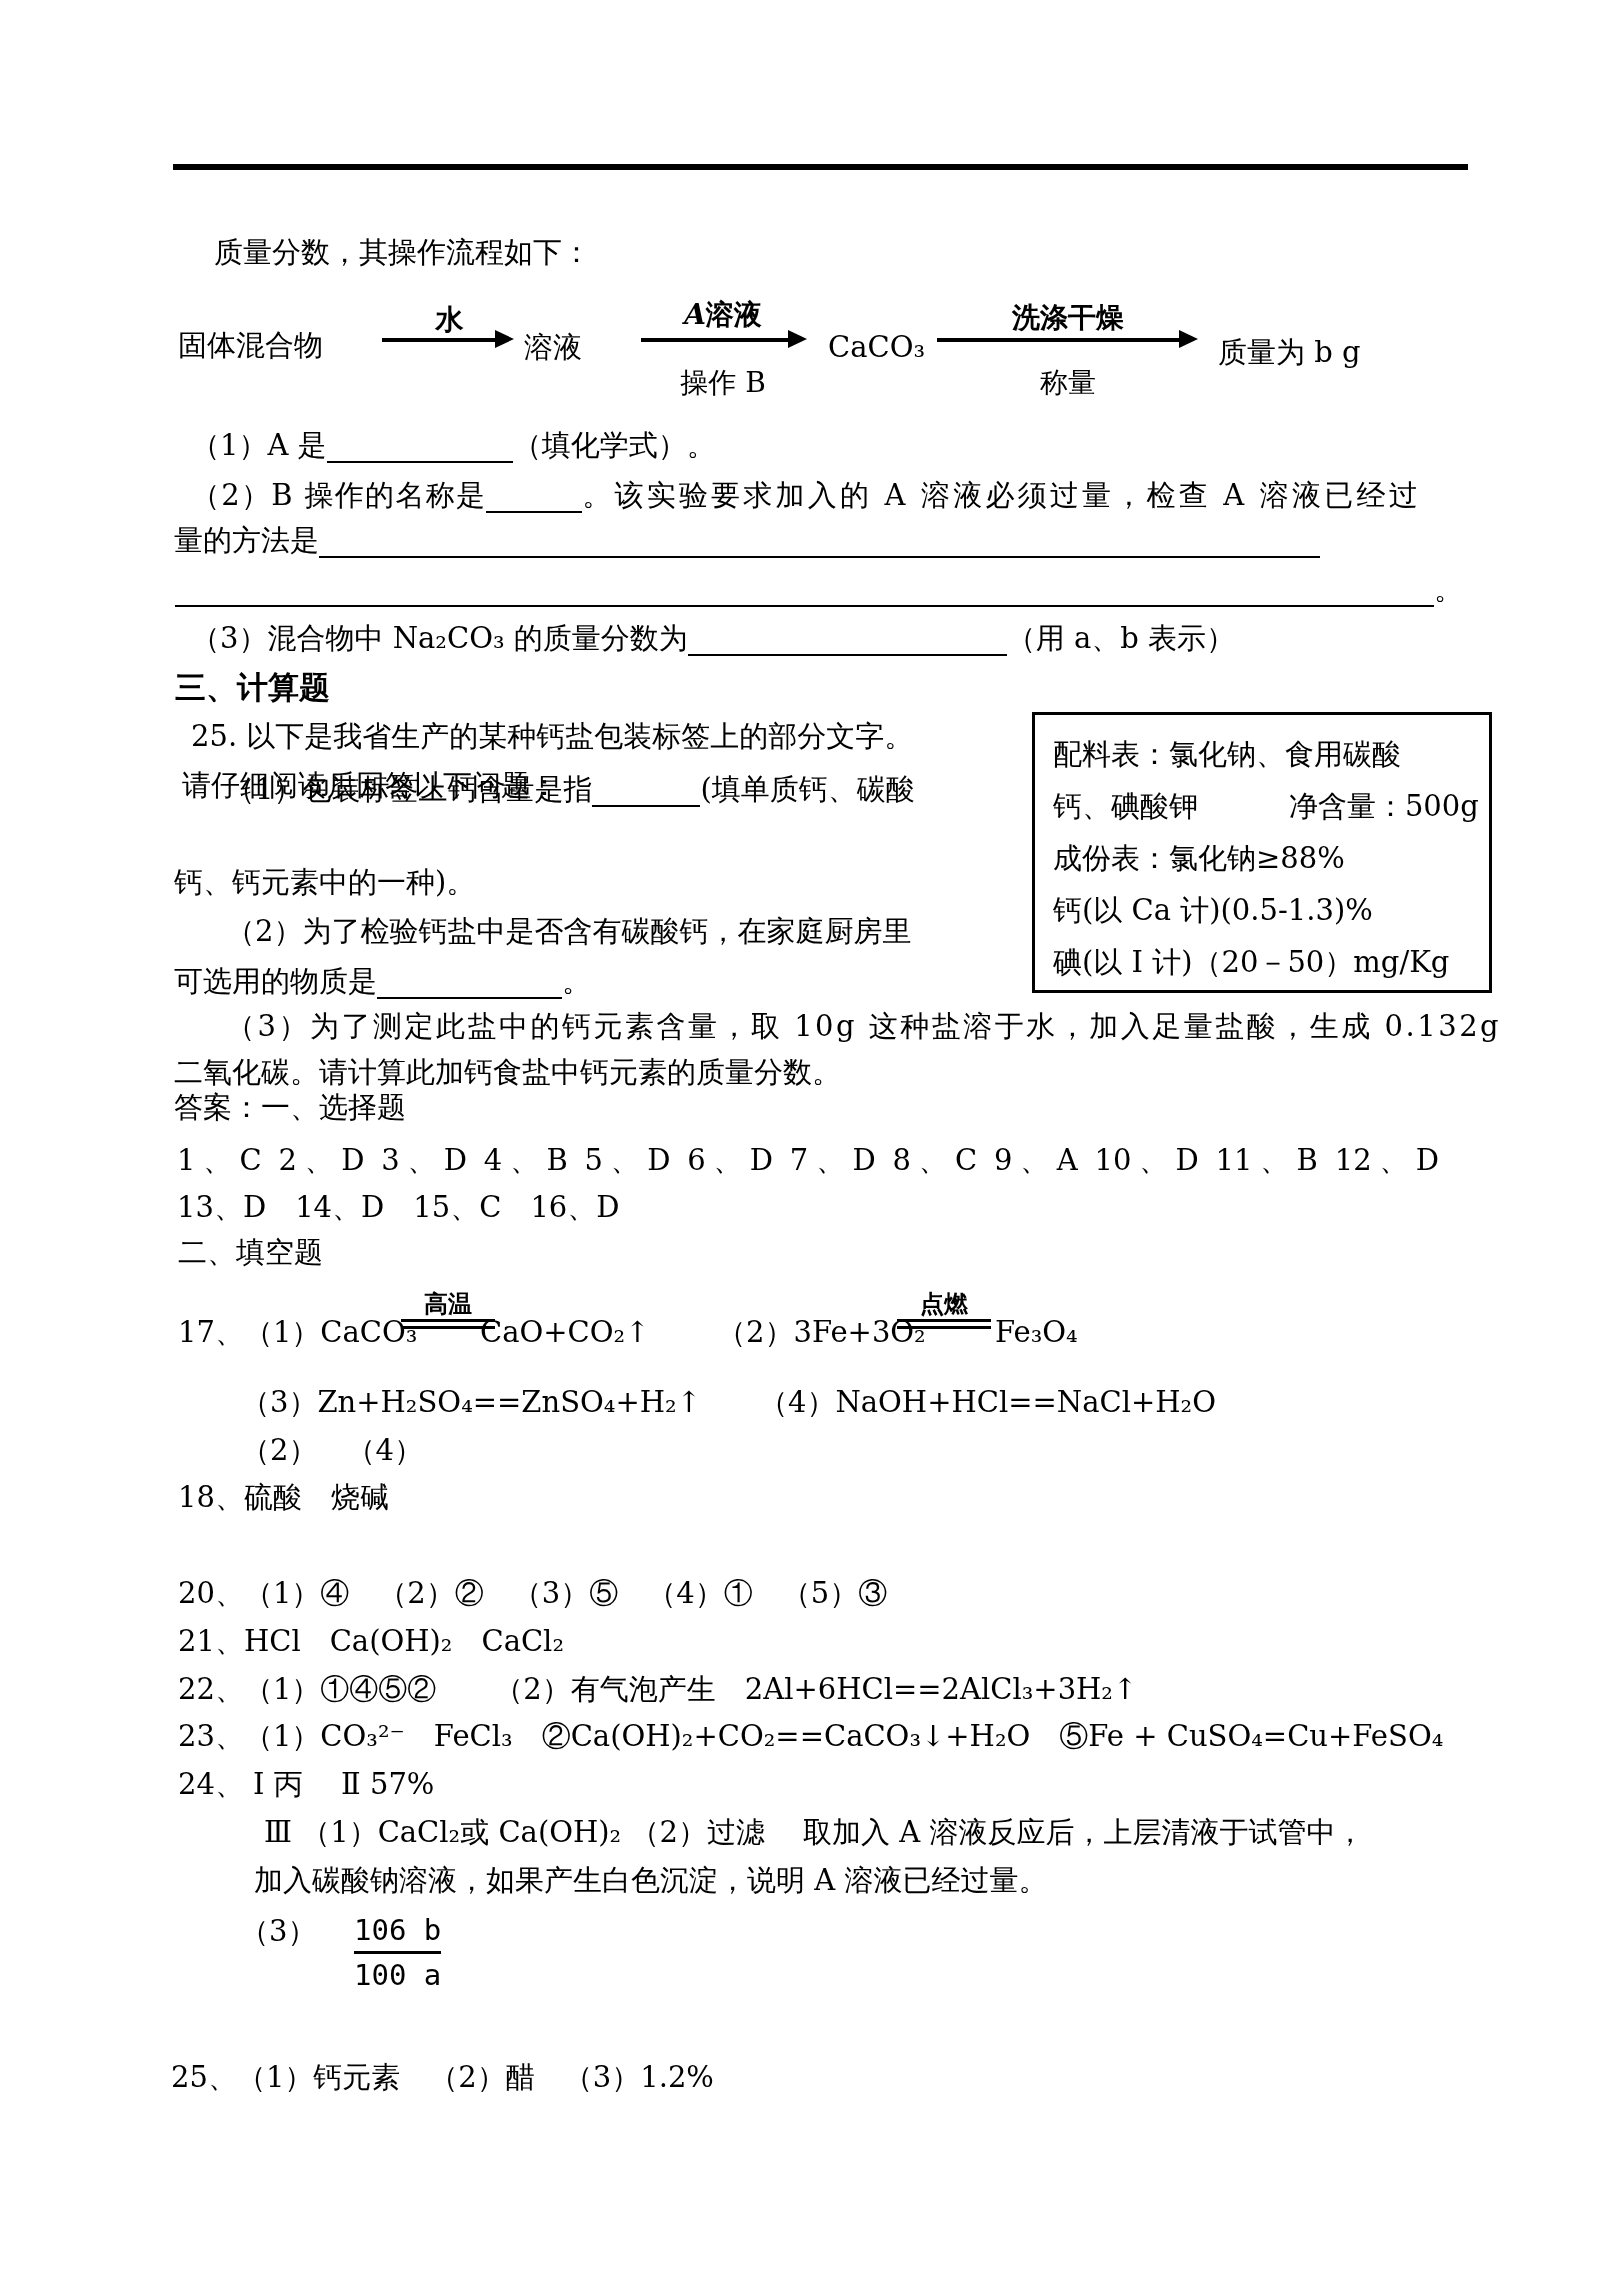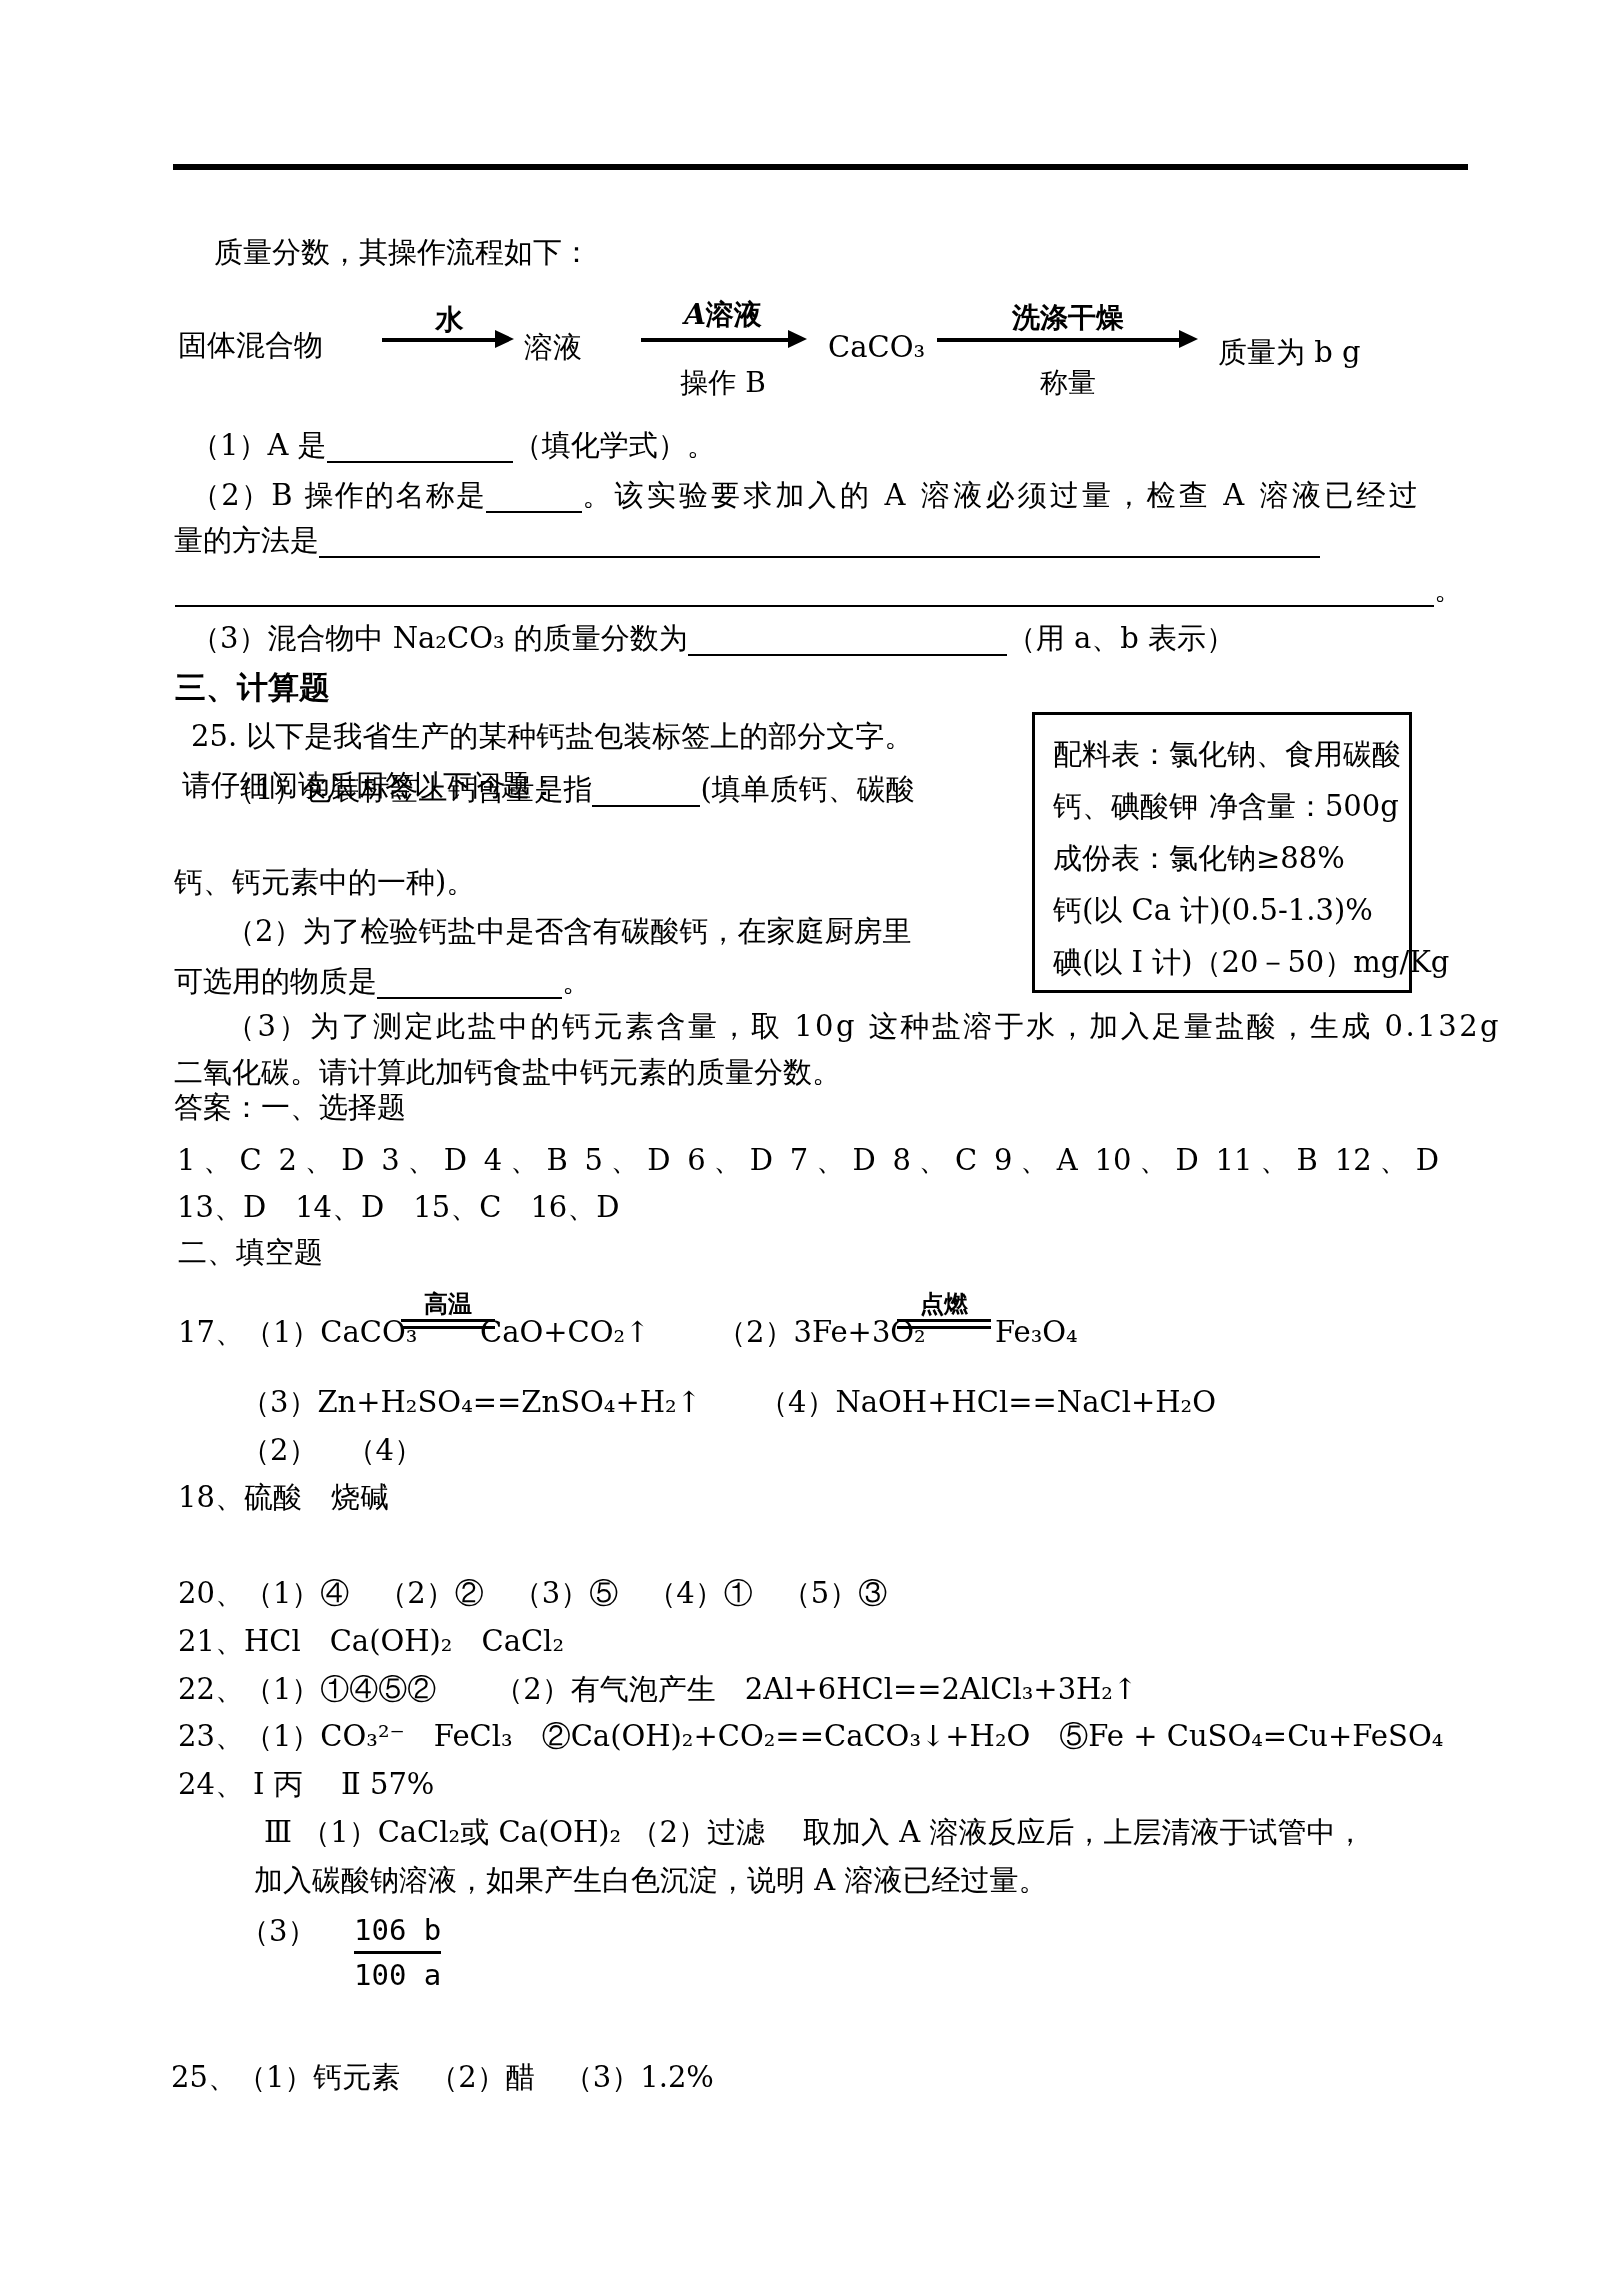--- a/index.html
+++ b/index.html
@@ -90,21 +90,21 @@
   <div class="ln" style="left:174px;top:865px;">钙、钙元素中的一种)。</div>
 
   <div class="ln" style="left:226px;top:914px;">（2）为了检验钙盐中是否含有碳酸钙，在家庭厨房里</div>
   <div class="ln" style="left:174px;top:964px;">
     <span>可选用的物质是</span><span class="blank" style="width:185px;"></span><span>。</span>
   </div>
 
   <div class="ln ls4" style="left:226px;top:1009px;">（3）为了测定此盐中的钙元素含量，取 10g 这种盐溶于水，加入足量盐酸，生成 0.132g</div>
   <div class="ln" style="left:174px;top:1055px;">二氧化碳。请计算此加钙食盐中钙元素的质量分数。</div>
 
-  <div class="labelbox" style="left:1032px;top:712px;width:380px;height:281px;">
+  <div class="labelbox" style="left:1032px;top:712px;width:460px;height:281px;">
     <div class="bl">配料表：氯化钠、食用碳酸</div>
     <div class="bl bl2">
       <span>钙、碘酸钾</span>
       <span>净含量：500g</span>
     </div>
     <div class="bl">成份表：氯化钠≥88%</div>
     <div class="bl">钙(以 Ca 计)(0.5-1.3)%</div>
     <div class="bl">碘(以 I 计)（20－50）mg/Kg</div>
   </div>
 

